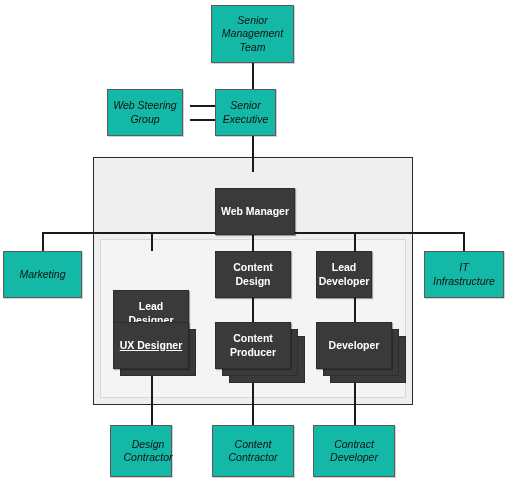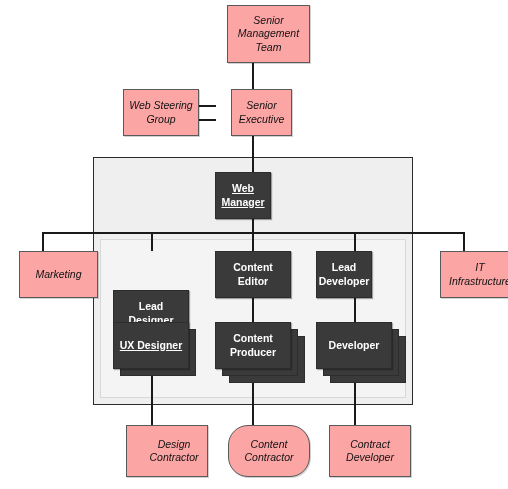--- a/index.html
+++ b/index.html
@@ -46,27 +46,26 @@
     box-sizing: border-box;
     display: flex;
     align-items: center;
     justify-content: center;
     text-align: center;
     line-height: 1.25;
   }
   .box .label { display: block; padding: 0 3px; }
 
   .box-light {
-    background: #fca5a5;
+    background: #14b8a6;
     border: 1.5px solid #5a5a5a;
     color: #111111;
     font-style: italic;
     font-size: 10.5px;
     box-shadow: 1px 1px 0 rgba(0,0,0,0.18);
-    margin-left: 16px;
   }
   .box-dark {
     background: #3a3a3a;
     border: 1px solid #2d2d2d;
     color: #ffffff;
     font-weight: bold;
     font-size: 10.5px;
     box-shadow: 1px 1px 1px rgba(0,0,0,0.35);
   }
 
@@ -142,38 +141,38 @@
   </div>
 
   <div class="box box-light" style="left:107px; top:89px; width:76px; height:47px;">
     <span class="label">Web Steering Group</span>
   </div>
 
   <div class="box box-light" style="left:215px; top:89px; width:61px; height:47px;">
     <span class="label">Senior Executive</span>
   </div>
 
-  <div class="box box-dark" style="left:215px; top:172px; width:56px; height:47px;text-decoration:underline;">
+  <div class="box box-dark" style="left:215px; top:188px; width:80px; height:47px;">
     <span class="label">Web Manager</span>
   </div>
 
   <div class="box box-light" style="left:3px; top:251px; width:79px; height:47px;text-align:right;">
     <span class="label">Marketing</span>
   </div>
 
   <div class="box box-light" style="left:424px; top:251px; width:80px; height:47px;">
     <span class="label">IT Infrastructure</span>
   </div>
 
   <div class="box box-dark" style="left:113px; top:251px; width:76px; height:47px;margin-top:39px;">
     <span class="label">Lead Designer</span>
   </div>
 
   <div class="box box-dark" style="left:215px; top:251px; width:76px; height:47px;">
-    <span class="label">Content Editor</span>
+    <span class="label">Content Design</span>
   </div>
 
   <div class="box box-dark" style="left:316px; top:251px; width:56px; height:47px;">
     <span class="label">Lead Developer</span>
   </div>
 
   <div class="stack" style="left:113px; top:322px; width:90px; height:60px;">
     <div class="sheet" style="left:7px; top:7px; width:76px; height:47px;"></div>
     <div class="face" style="width:76px; height:47px;text-decoration:underline;">
       <span class="label">UX Designer</span>
@@ -189,25 +188,25 @@
   </div>
 
   <div class="stack" style="left:316px; top:322px; width:98px; height:66px;">
     <div class="sheet" style="left:14px; top:14px; width:76px; height:47px;"></div>
     <div class="sheet" style="left:7px; top:7px; width:76px; height:47px;"></div>
     <div class="face" style="width:76px; height:47px;">
       <span class="label">Developer</span>
     </div>
   </div>
 
-  <div class="box box-light" style="left:110px; top:425px; width:82px; height:52px;padding-left:14px;">
+  <div class="box box-light" style="left:110px; top:425px; width:62px; height:52px;padding-left:14px;">
     <span class="label">Design Contractor</span>
   </div>
 
-  <div class="box box-light" style="left:212px; top:425px; width:82px; height:52px;border-radius:20px;">
+  <div class="box box-light" style="left:212px; top:425px; width:82px; height:52px;">
     <span class="label">Content Contractor</span>
   </div>
 
   <div class="box box-light" style="left:313px; top:425px; width:82px; height:52px;">
     <span class="label">Contract Developer</span>
   </div>
 
 </div>
 
 </body></html>

